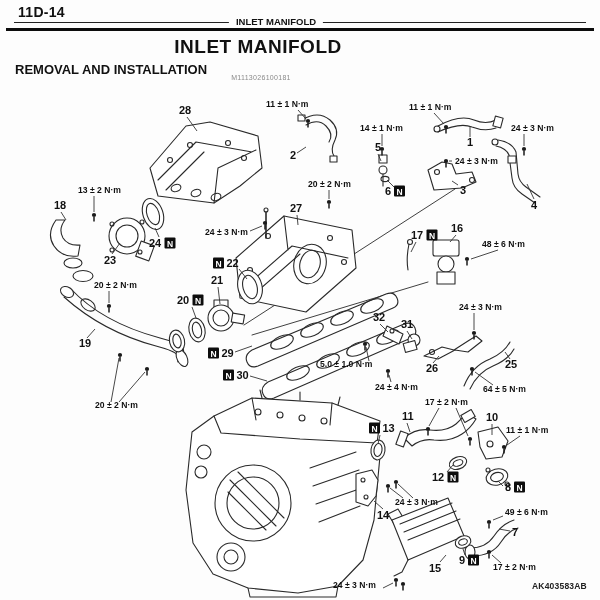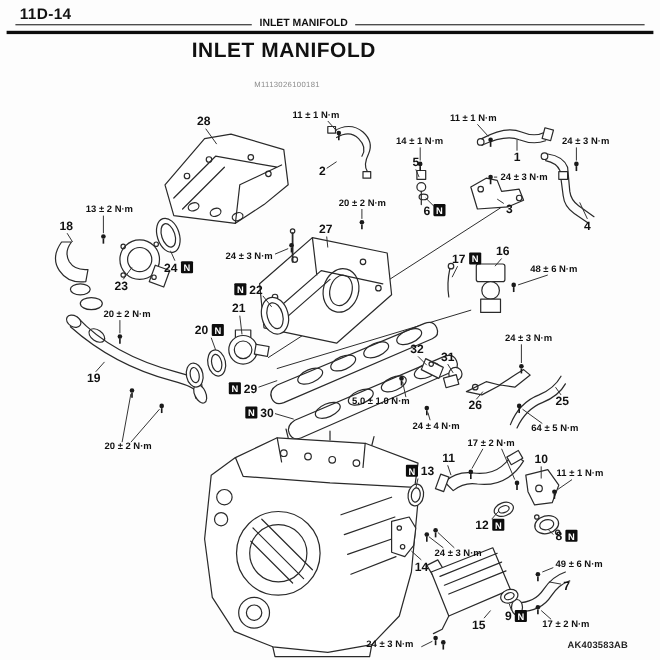--- a/index.html
+++ b/index.html
@@ -8,37 +8,38 @@
   .abs{position:absolute;}
   .pagenum{left:18px;top:4px;font-size:14px;font-weight:bold;letter-spacing:.3px;}
   .hdr-title{left:276px;top:5px;transform:translateX(-50%);font-size:11px;font-weight:bold;white-space:nowrap;}
   .thinrule{left:14px;right:14px;top:22px;height:1px;background:#222;}
   .hdr-sub{left:276px;top:16px;transform:translateX(-50%);font-size:9.5px;font-weight:bold;
            background:#fdfdfd;padding:0 7px;white-space:nowrap;z-index:2;}
   .thickrule{left:6px;right:6px;top:28px;height:3px;background:#0d0d0d;}
   .big-title{left:258px;top:36px;transform:translateX(-50%);font-size:19px;font-weight:bold;letter-spacing:.5px;white-space:nowrap;}
   .section{left:15px;top:62px;font-size:13px;font-weight:bold;white-space:nowrap;}
   .doccode{left:261px;top:74px;transform:translateX(-50%);font-size:7px;color:#8a8a8a;letter-spacing:.3px;white-space:nowrap;}
-  .figcode{left:516px;top:581px;font-size:8.5px;font-weight:bold;color:#222;letter-spacing:.2px;white-space:nowrap;}
+  .figcode{left:532px;top:581px;font-size:8.5px;font-weight:bold;color:#222;letter-spacing:.2px;white-space:nowrap;}
   svg#diagram{position:absolute;left:0;top:0;}
   svg text{font-family:"Liberation Sans",sans-serif;font-weight:bold;fill:#111;}
   svg text.num{font-size:11px;}
   svg text.torque{font-size:8.6px;}
   svg text.nletter{font-size:8.5px;fill:#fff;text-anchor:middle;}
 </style>
 </head>
 <body>
 
 <div class="page">
 
   <div class="abs pagenum">11D-14</div>
   <div class="abs thinrule"></div>
   <div class="abs hdr-sub">INLET MANIFOLD</div>
   <div class="abs thickrule"></div>
   <div class="abs big-title">INLET MANIFOLD</div>
+  <div class="abs section">REMOVAL AND INSTALLATION</div>
   <div class="abs doccode">M1113026100181</div>
   <div class="abs figcode">AK403583AB</div>
 
   <svg id="diagram" width="600" height="600" viewBox="0 0 600 600">
     <g id="art" stroke="#2a2a2a" fill="none" stroke-width="1.1" stroke-linejoin="round" stroke-linecap="round">
 
       <g stroke-width="0.9">
         <path d="M244,325 L455,189"></path>
           <path d="M252,335 L428,282"></path>
       </g>

